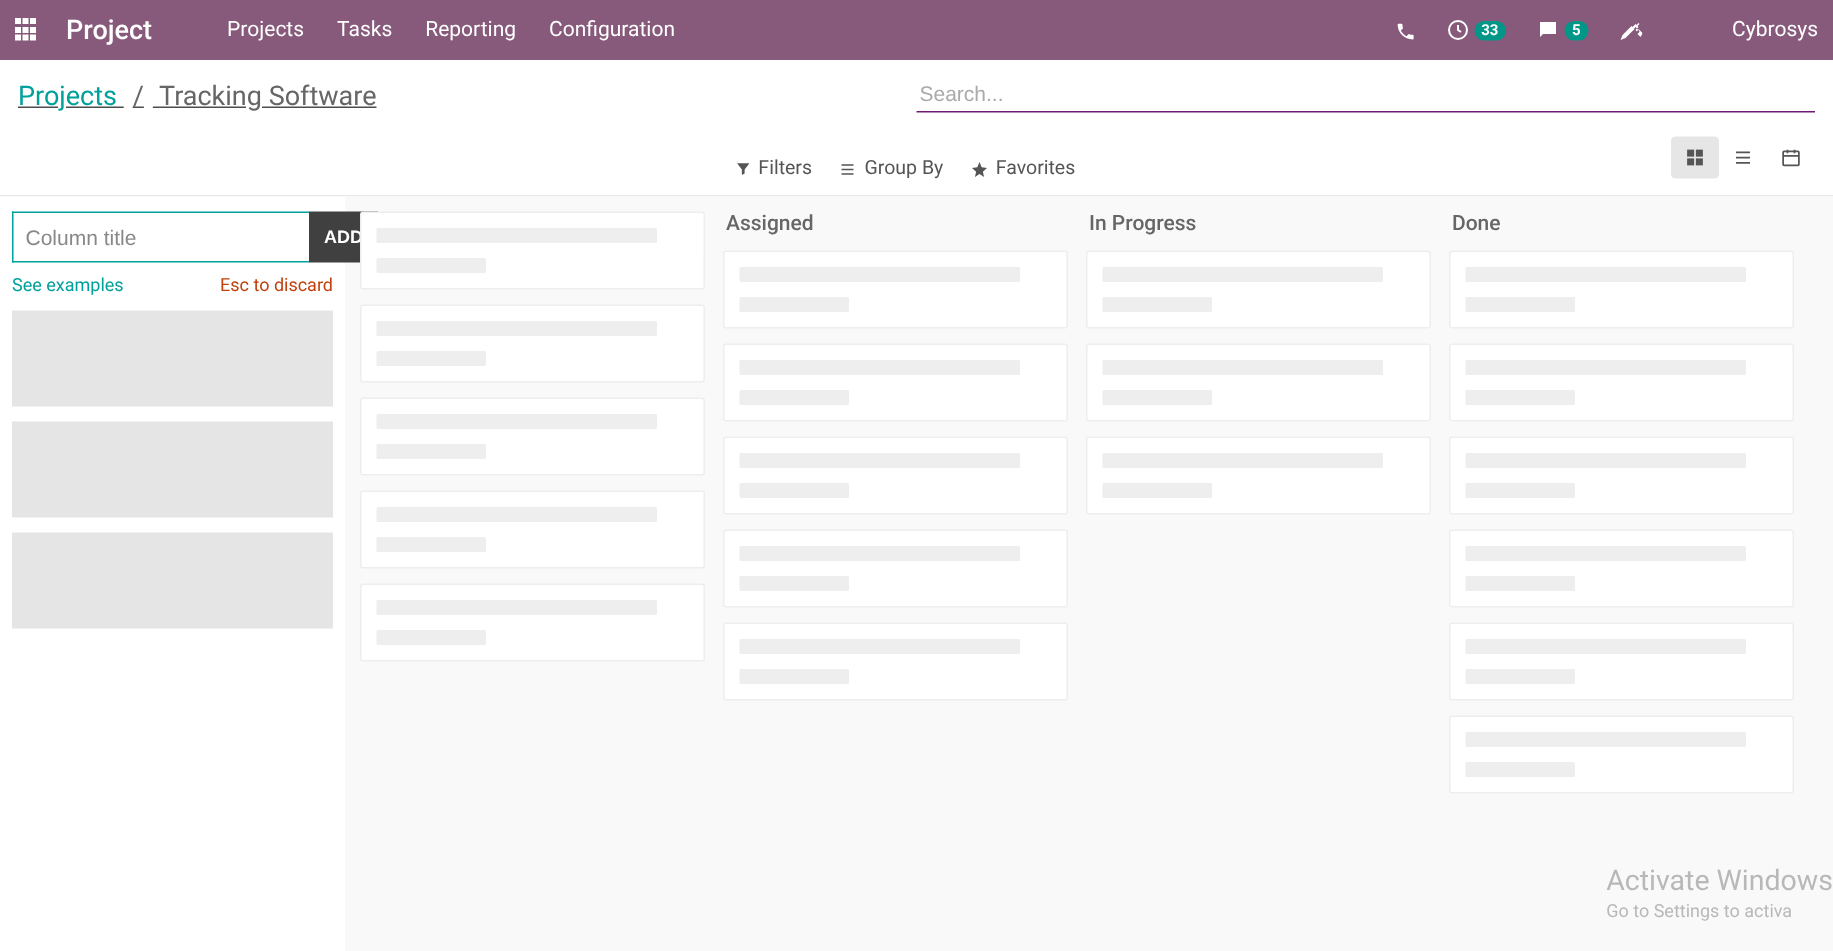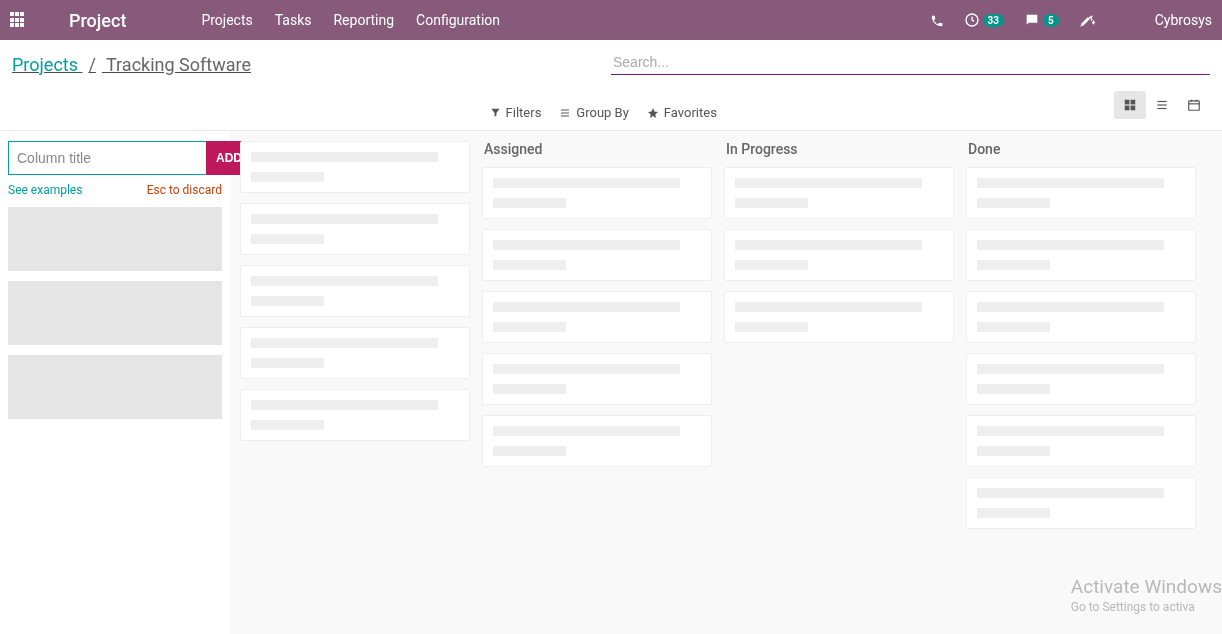--- a/index.html
+++ b/index.html
@@ -15,21 +15,21 @@
   }
   
   .navbar {
     background: #875a7b;
     height: 40px;
     display: flex;
     align-items: center;
     color: #fff;
     padding: 0 10px;
   }
-  .nav-left { display:flex; align-items:center; gap: 35px; }
+  .nav-left { display:flex; align-items:center; gap: 10px; }
   .nav-apps-icon { width: 16px; height:16px; display:flex; flex-wrap:wrap; gap:1px; cursor:pointer; }
   .nav-apps-icon span { width:4px; height:4px; background:#fff; }
   .brand { font-size: 18px; font-weight: 500; margin-left: 8px; }
   .nav-menu { display:flex; gap: 22px; margin-left: 40px; font-size: 14px; }
   .nav-menu a { color:#fff; text-decoration:none; cursor:pointer; }
   .nav-right { margin-left:auto; display:flex; align-items:flex-end; gap:20px; font-size:14px; }
   .nav-icon { cursor:pointer; display:flex; align-items:center; position:relative; }
   .badge { background:#009688; color:#fff; font-size:10px; border-radius:8px; padding:1px 5px; margin-left:3px; font-weight:bold; }
   .nav-user { cursor:pointer;margin-left:40px; }
 
@@ -60,21 +60,21 @@
     width:230px; padding:10px 8px;
     background:#fff;
   }
   .quickcol-row { display:flex; }
   .quickcol input {
     flex:1; border:1px solid #00a09d; padding:8px 8px; font-size:14px; outline:none;
     border-right:none;
   }
   .quickcol input::placeholder { color:#888; }
   .quickcol .addbtn {
-    background:#be185d; color:#fff; border:none; padding:0 10px; font-size:12px; font-weight:bold; cursor:pointer;
+    background:#404040; color:#fff; border:none; padding:0 10px; font-size:12px; font-weight:bold; cursor:pointer;
   }
   .quickcol-hints { display:flex; justify-content:space-between; margin-top:8px; font-size:12px; }
   .quickcol-hints a { color:#00a09d; cursor:pointer; text-decoration:none; }
   .quickcol-hints .esc { color:#c2410c; }
   .ghost-stack { margin-top:10px; display:flex; flex-direction:column; gap:10px; }
   .ghost { height:64px; background:#e5e5e5; }
 
   .columns { flex:1; display:flex; overflow-x:auto; padding:10px 4px; gap:0; }
   .col { width:242px; flex-shrink:0; padding:0 6px; }
   .col-title { color:#666; font-size:14px; font-weight:500; margin-bottom:10px; padding-left:2px; }

